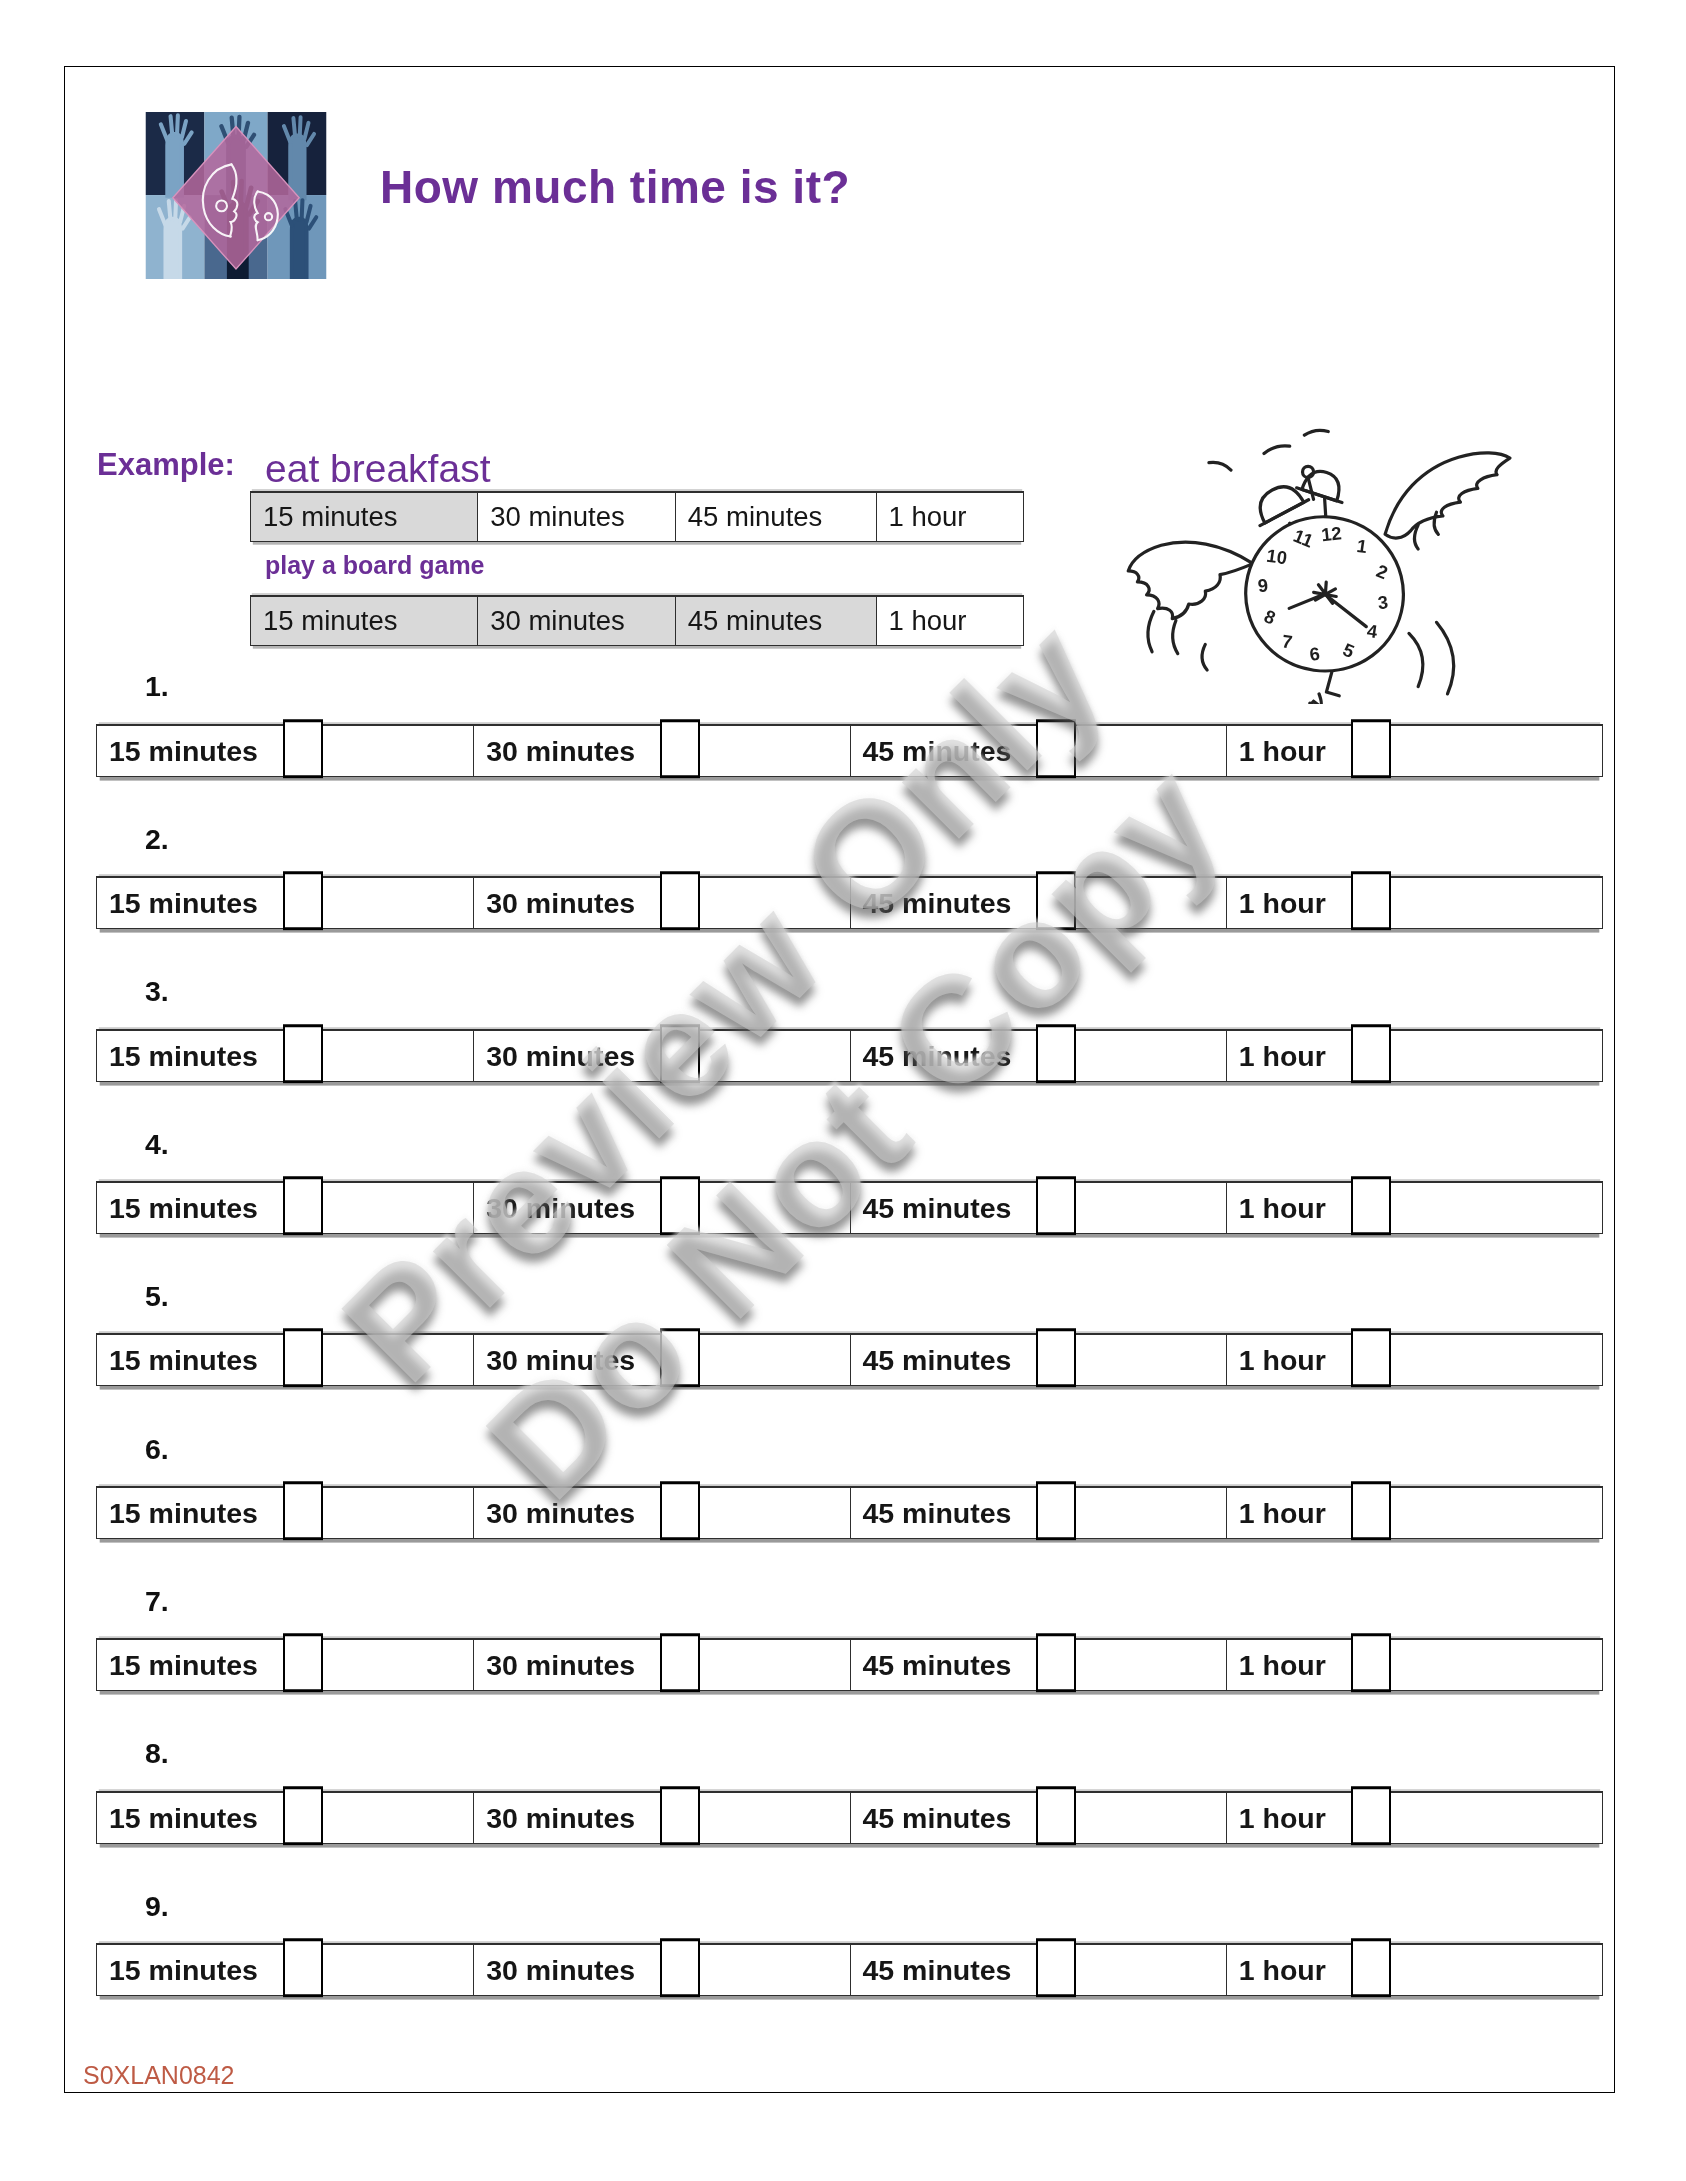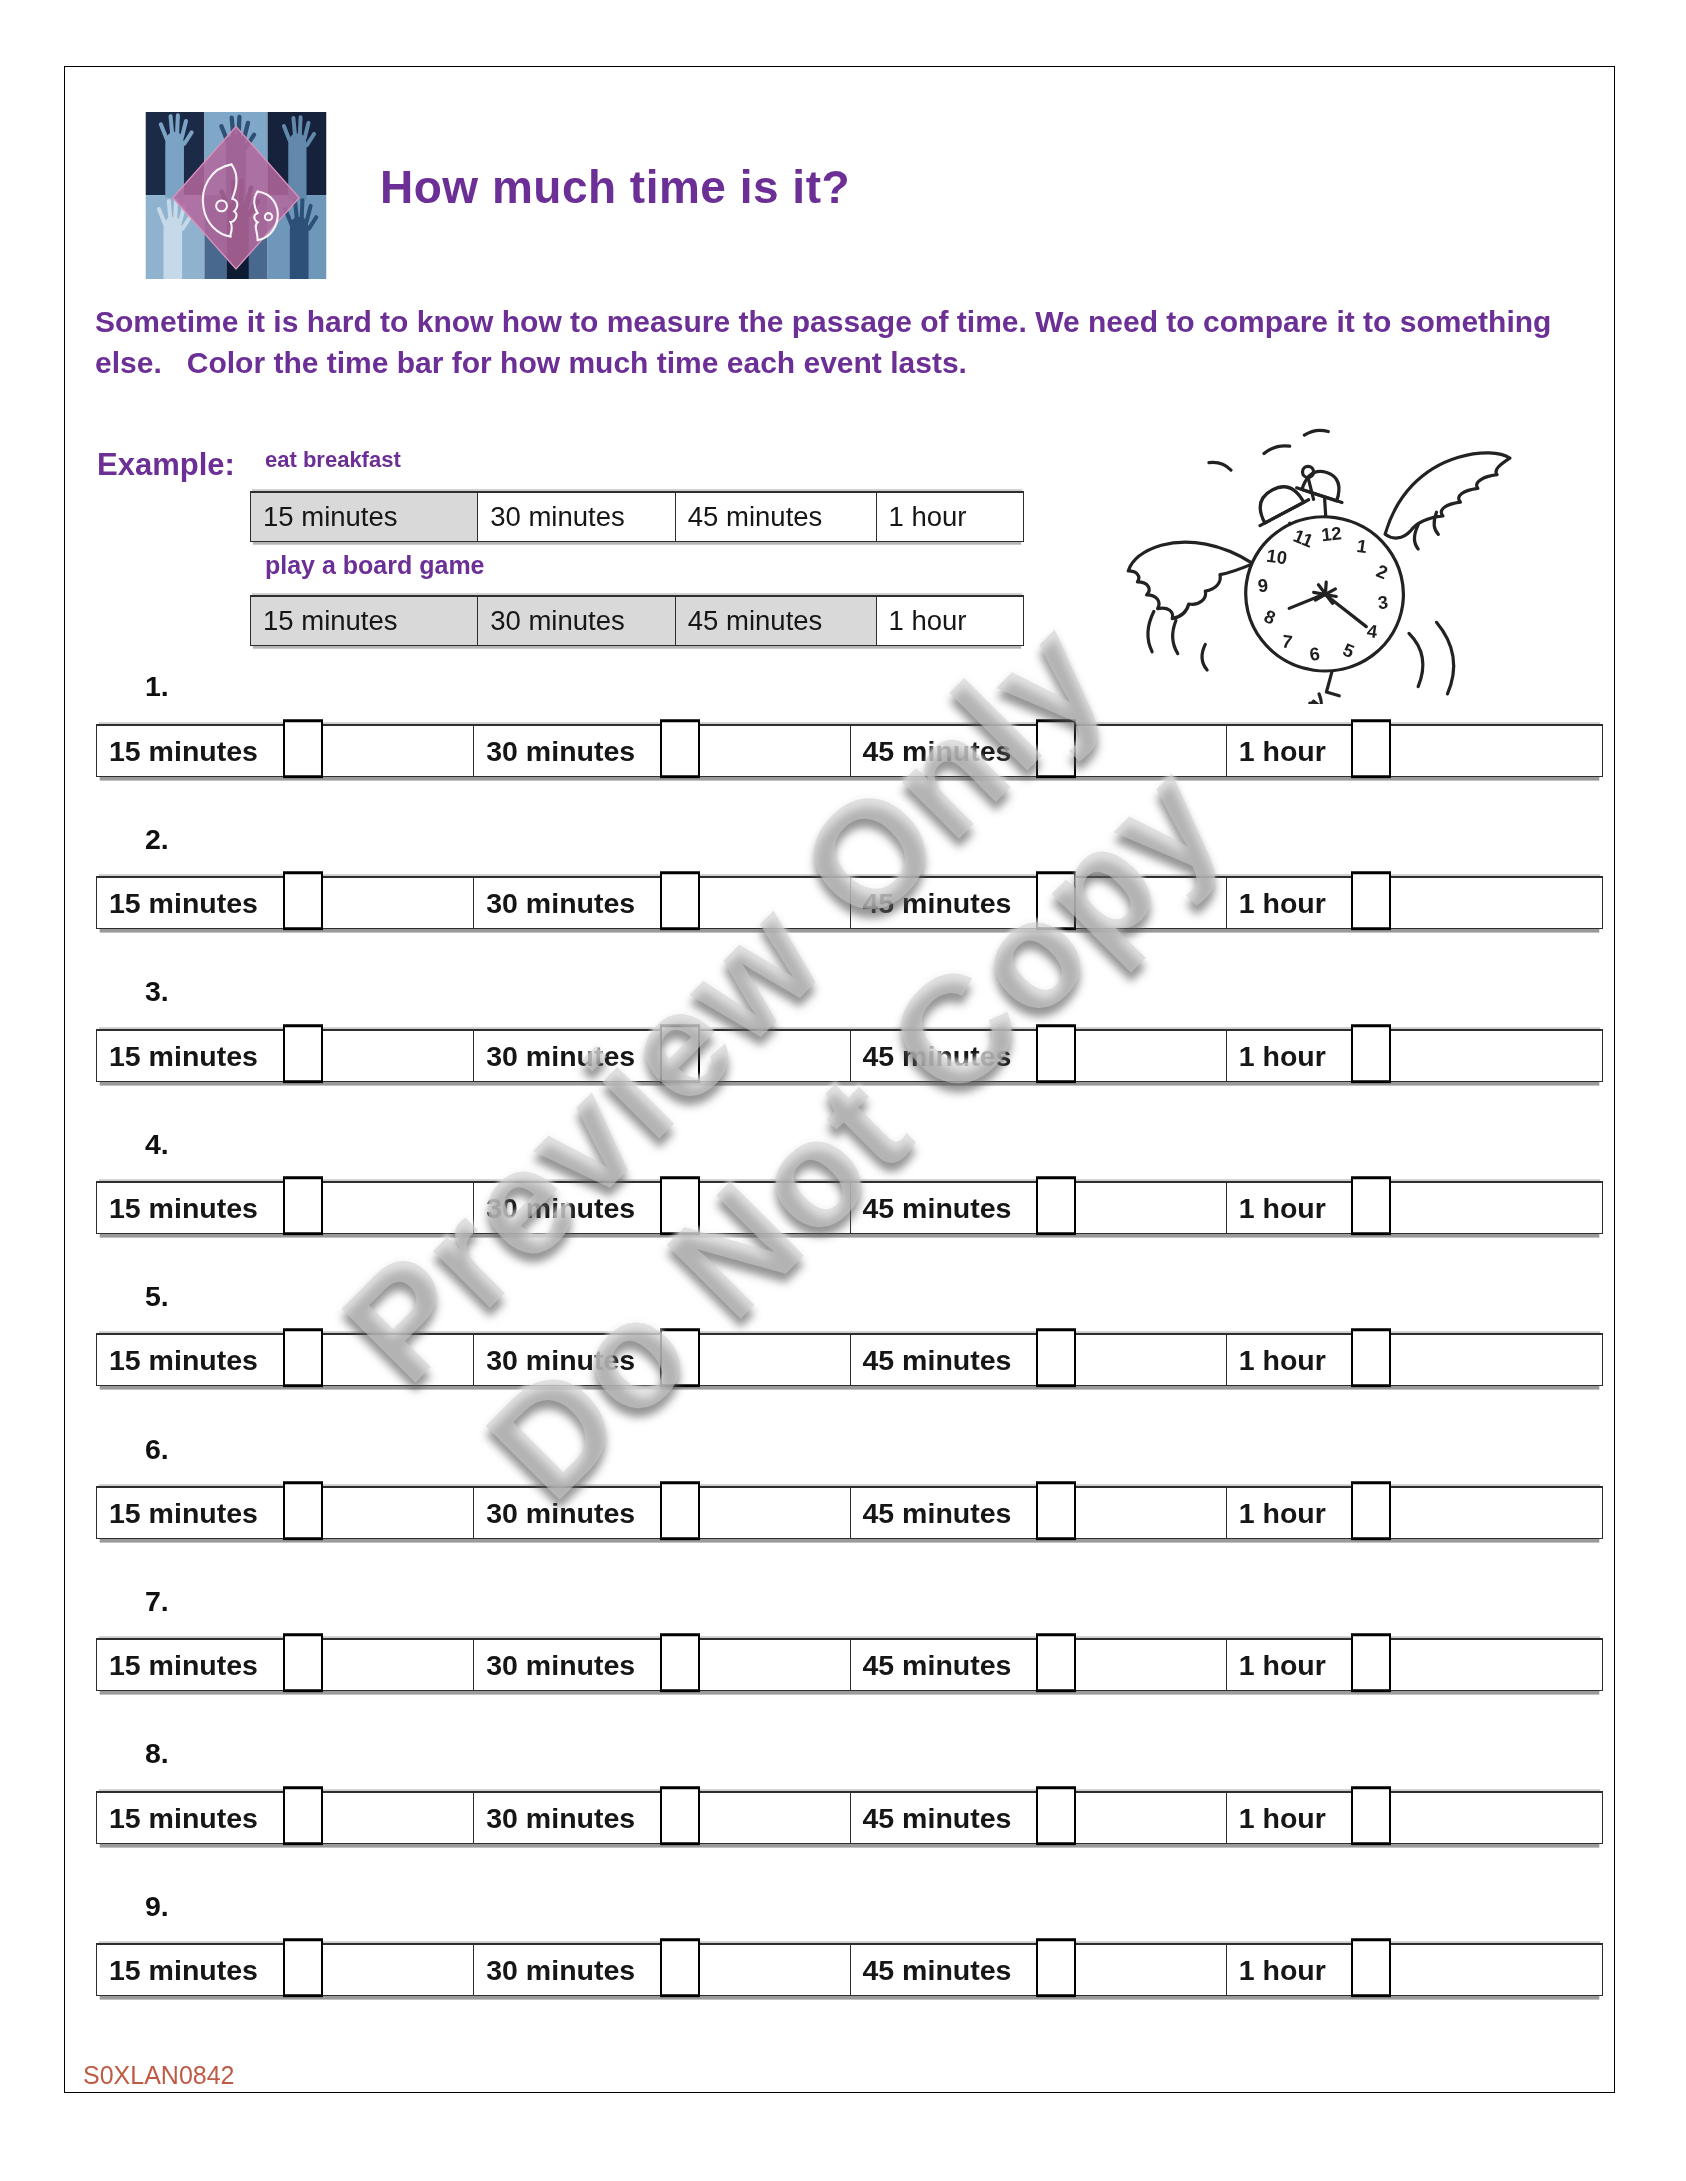--- a/index.html
+++ b/index.html
@@ -10,21 +10,21 @@
 
   
   #logo{position:absolute;left:145px;top:112px;width:182px;height:167px;}
   #page-title{position:absolute;left:365px;top:145px;margin:15px;font-size:46px;
         font-weight:700;color:var(--purple);letter-spacing:0.5px;}
   #instructions{position:absolute;left:95px;top:301px;width:1469px;margin:0;
         font-size:30px;font-weight:700;color:var(--purple);line-height:1.38;}
 
   
   #example-heading{position:absolute;left:97px;top:447px;font-size:31px;font-weight:700;color:var(--purple);text-align:right;}
-  #example1-label{position:absolute;left:265px;top:447px;font-size:22px;font-weight:700;color:var(--purple);}
+  #example1-label{position:absolute;left:265px;top:447px;font-size:39px;font-weight:400;color:var(--purple);}
   #example2-label{position:absolute;left:265px;top:551px;font-size:25px;font-weight:700;color:var(--purple);}
 
   .time-bar{display:flex;background:#86efac;border:1.8px solid #2e2e2e;border-top-width:2.8px;
         box-sizing:border-box;}
   .tb-cell{display:flex;align-items:center;padding-left:12px;box-sizing:border-box;
         border-left:1.8px solid #2e2e2e;overflow:visible;background:#fff;}
   .tb-cell:first-child{border-left:none;}
   .tb-cell.shaded{background:var(--cell-shade);}
   .tb-label{color:#161616;white-space:nowrap;}
 
@@ -113,21 +113,20 @@
       <path d="M95,58 C104,70 100,86 96,96 C104,98 102,106 98,110 C104,114 98,122 94,122 C98,130 92,138 94,138"></path>
       <circle cx="84" cy="104" r="6"></circle>
       <path d="M124,88 C140,90 148,104 146,118 C144,132 134,140 124,142"></path>
       <path d="M124,88 C118,96 120,106 124,112 C118,114 120,120 124,122 C119,126 124,132 124,142"></path>
       <circle cx="136" cy="116" r="4"></circle>
     </g>
   </svg>
 
   <h1 id="page-title">How much time is it?</h1>
 
-  <p id="instructions">Sometime it is hard to know how to measure the passage of time. We need to compare it to something else.&nbsp;&nbsp; Color the time bar for how much time each event lasts.</p>
 
   <span id="example-heading">Example:</span>
   <span id="example1-label">eat breakfast</span>
   <div id="example-bar-1" class="time-bar ex-bar">
       <div class="tb-cell shaded">
         <span class="tb-label">15 minutes</span>
       </div>
       <div class="tb-cell">
         <span class="tb-label">30 minutes</span>
       </div>

